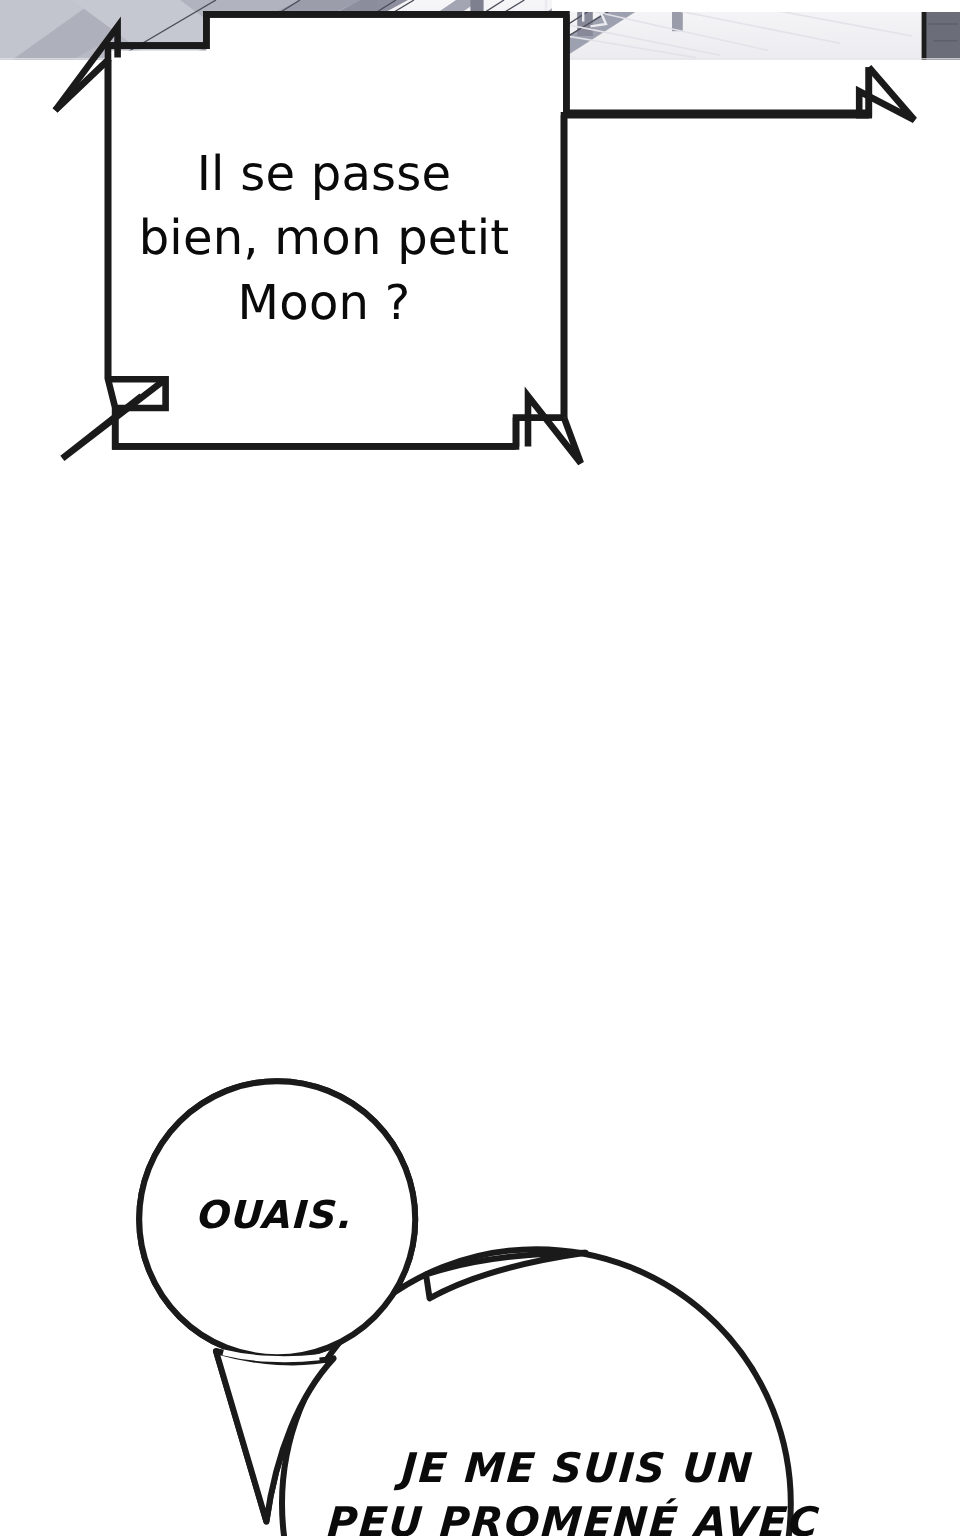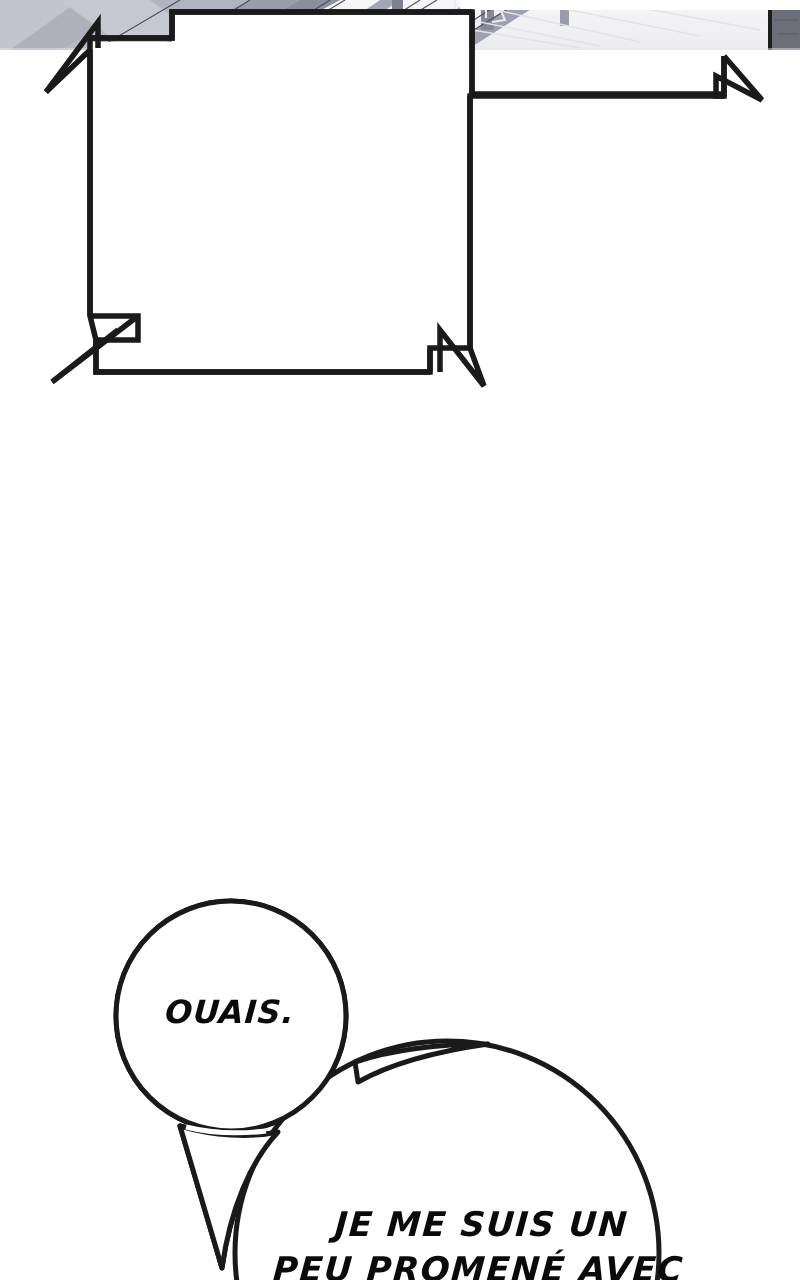--- a/index.html
+++ b/index.html
@@ -242,19 +242,22 @@
                  C 250 1162 230 1210 222 1268 Z" fill="#ffffff" stroke="#1a1a1a" stroke-width="5" stroke-linejoin="round"></path>
         <path d="M 186 1127 C 210 1133 240 1134 266 1131" stroke="#ffffff" stroke-width="5" fill="none"></path>
 
         <path d="M 355 1062 C 392 1050 440 1044 488 1044
                  C 432 1052 390 1064 358 1082 Z" fill="#ffffff" stroke="#1a1a1a" stroke-width="5" stroke-linejoin="round"></path>
       </g>
 
     </svg>
   </div>
 
+  <div class="bubble-text" id="text-narration">Il se passe
+bien, mon petit
+Moon ?</div>
 
   <div class="bubble-text" id="text-ouais">OUAIS.</div>
 
   <div class="bubble-text" id="text-promene">JE ME SUIS UN
 PEU PROMENÉ AVEC</div>
 
 </div>
 
 </body></html>

